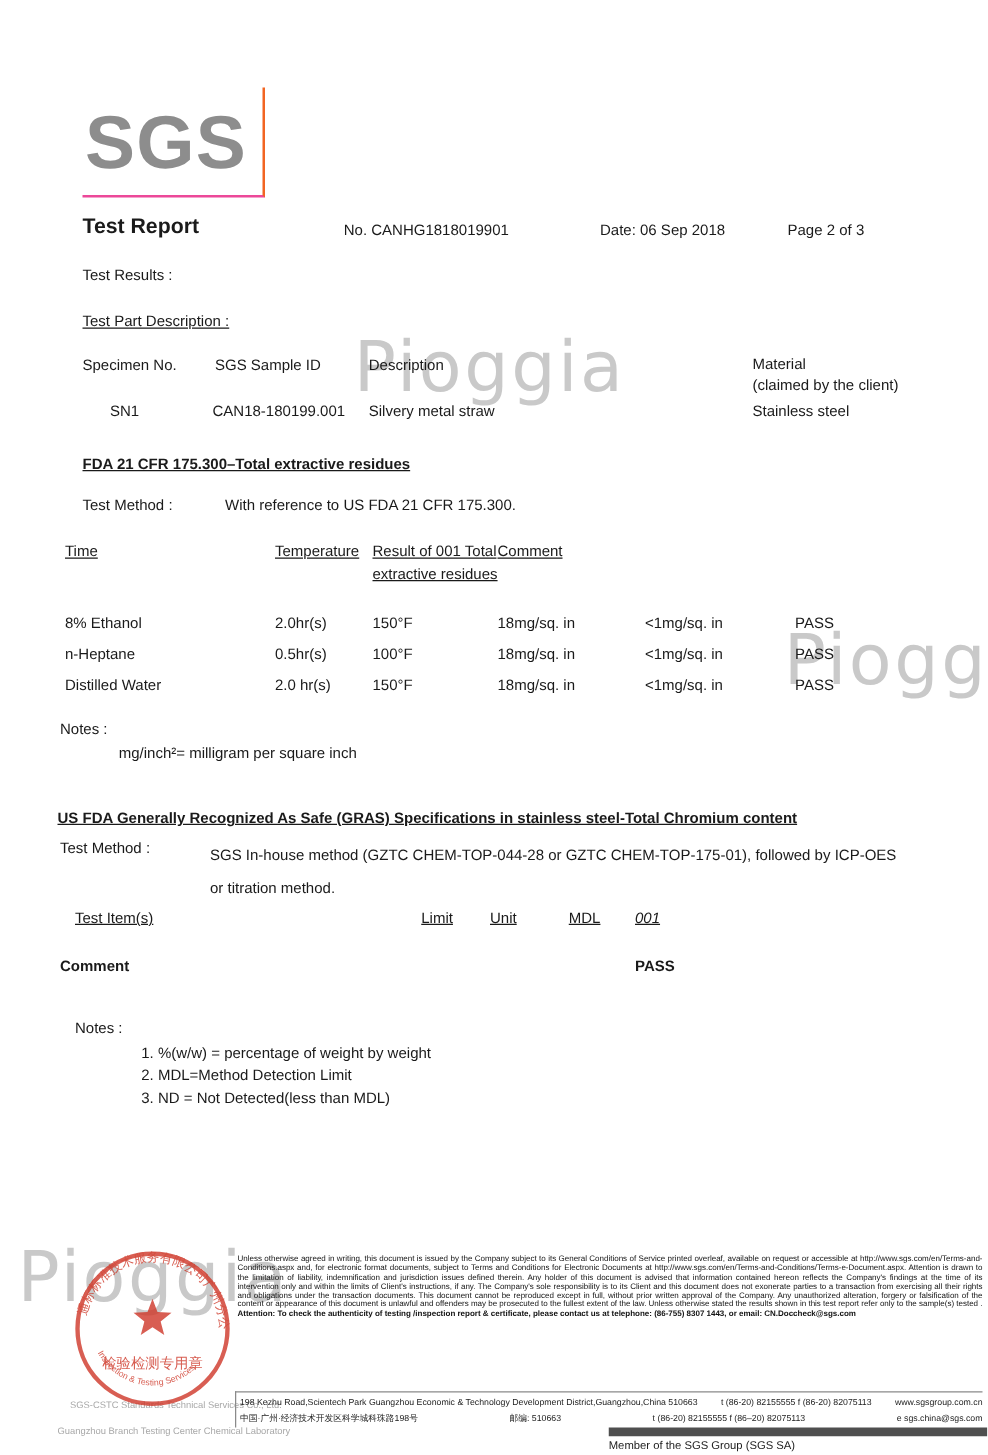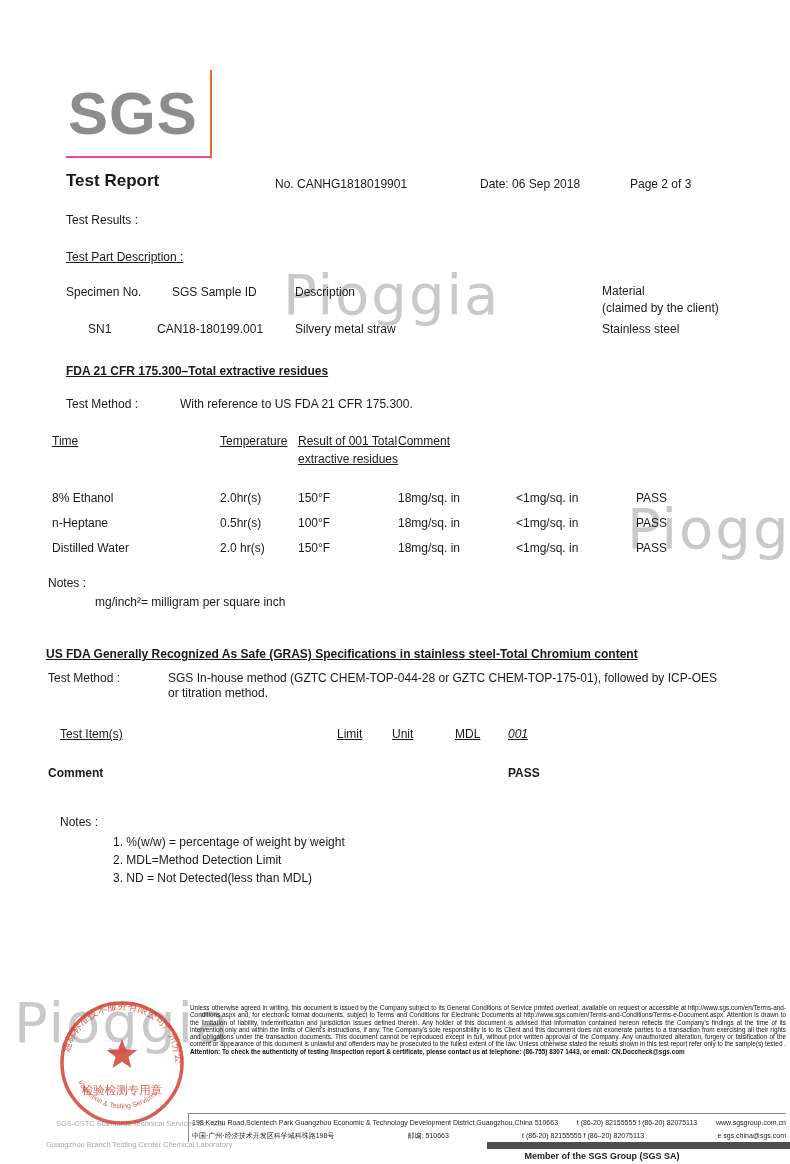--- a/index.html
+++ b/index.html
@@ -36,22 +36,22 @@
     font-family:"DejaVu Sans", sans-serif; white-space:nowrap; }
 
   
   .legal { left:190px; top:1004px; width:596px; font-size:6.4px; line-height:7.3px;
     text-align:justify; color:#111; }
   .company { color:#a8a8a8; font-size:7.5px; white-space:nowrap; }
   .addr-block { left:188px; top:1113px; width:598px; border-top:1px solid #8a8a8a;
     border-left:1px solid #8a8a8a; padding:2px 0 0 3px; font-size:7px; color:#222; }
   .addr-line { display:flex; justify-content:space-between; line-height:13px; white-space:nowrap; }
   .member-bar { left:487px; top:1142px; width:303px; height:7px; background:#4f4f4f; }
-  .member-text { left:487px; top:1151px; width:230px; text-align:center;
-    font-weight:bold; font-size:9px; }
+  .member-text { left:487px; top:1151px; width:230px; 
+    font-weight:normal; font-size:9px; }
 
   .stamp { left:55px; top:996px; width:134px; height:134px; opacity:.9; }
 </style>
 </head>
 <body>
 
 <div class="page">
 
   <div class="abs wm" style="left:283px; top:262px;">Pioggia</div>
   <div class="abs wm" style="left:627px; top:496px;">Pioggia</div>
@@ -70,21 +70,21 @@
   <div class="abs u" style="left:66px; top:250px;">Test Part Description :</div>
 
   <div class="abs" style="left:66px; top:285px;">Specimen No.</div>
   <div class="abs" style="left:172px; top:285px;">SGS Sample ID</div>
   <div class="abs" style="left:295px; top:285px;">Description</div>
   <div class="abs ctr" style="left:602px; top:284px; width:150px;">Material</div>
   <div class="abs ctr" style="left:602px; top:301px; width:150px;">(claimed by the client)</div>
 
   <div class="abs" style="left:0; top:322px; width:790px; height:18px;">
     <span class="abs" style="left:88px;">SN1</span>
-    <span class="abs" style="left:157px;text-align:right;">CAN18-180199.001</span>
+    <span class="abs" style="left:170px;text-align:right;">CAN18-180199.001</span>
     <span class="abs" style="left:295px;">Silvery metal straw</span>
     <span class="abs ctr" style="left:602px; width:150px;">Stainless steel</span>
   </div>
 
   <div class="abs b u" style="left:66px; top:364px;">FDA 21 CFR 175.300–Total extractive residues</div>
   <div class="abs" style="left:66px; top:397px;">Test Method :</div>
   <div class="abs" style="left:180px; top:397px;">With reference to US FDA 21 CFR 175.300.</div>
 
   <div class="abs ext-grid" style="top:432px;">
     <div class="c ctr"><span class="u">Time</span></div>
@@ -116,21 +116,21 @@
     <div class="c ctr">18mg/sq. in</div>
     <div class="c ctr">&lt;1mg/sq. in</div>
     <div class="c ctr">PASS</div>
   </div>
 
   <div class="abs" style="left:48px; top:576px;">Notes :</div>
   <div class="abs" style="left:95px; top:595px;">mg/inch²= milligram per square inch</div>
 
   <div class="abs b u" style="left:46px; top:635px;margin-top:12px;">US FDA Generally Recognized As Safe (GRAS) Specifications in stainless steel-Total Chromium content</div>
   <div class="abs" style="left:48px; top:671px;">Test Method :</div>
-  <div class="abs" style="left:168px; top:671px; width:562px; line-height:15px;">SGS In-house method (GZTC CHEM-TOP-044-28 or GZTC CHEM-TOP-175-01), followed by ICP-OES or titration method.</div>
+  <div class="abs" style="left:168px; top:671px; width:562px; line-height:26px;">SGS In-house method (GZTC CHEM-TOP-044-28 or GZTC CHEM-TOP-175-01), followed by ICP-OES or titration method.</div>
 
   <div class="abs" style="left:60px; top:727px;"><span class="u">Test Item(s)</span></div>
   <div class="abs ctr" style="left:337px; top:727px; width:45px;"><span class="u">Limit</span></div>
   <div class="abs ctr" style="left:392px; top:727px; width:50px;"><span class="u">Unit</span></div>
   <div class="abs ctr" style="left:455px; top:727px; width:45px;"><span class="u">MDL</span></div>
   <div class="abs ctr" style="left:508px; top:727px; width:48px;"><span class="u it">001</span></div>
 
   <div class="abs" style="left:0; top:766px; width:790px; height:18px;">
     <span class="abs b" style="left:48px;">Comment</span>
     <span class="abs b ctr" style="left:508px; width:48px;">PASS</span>

